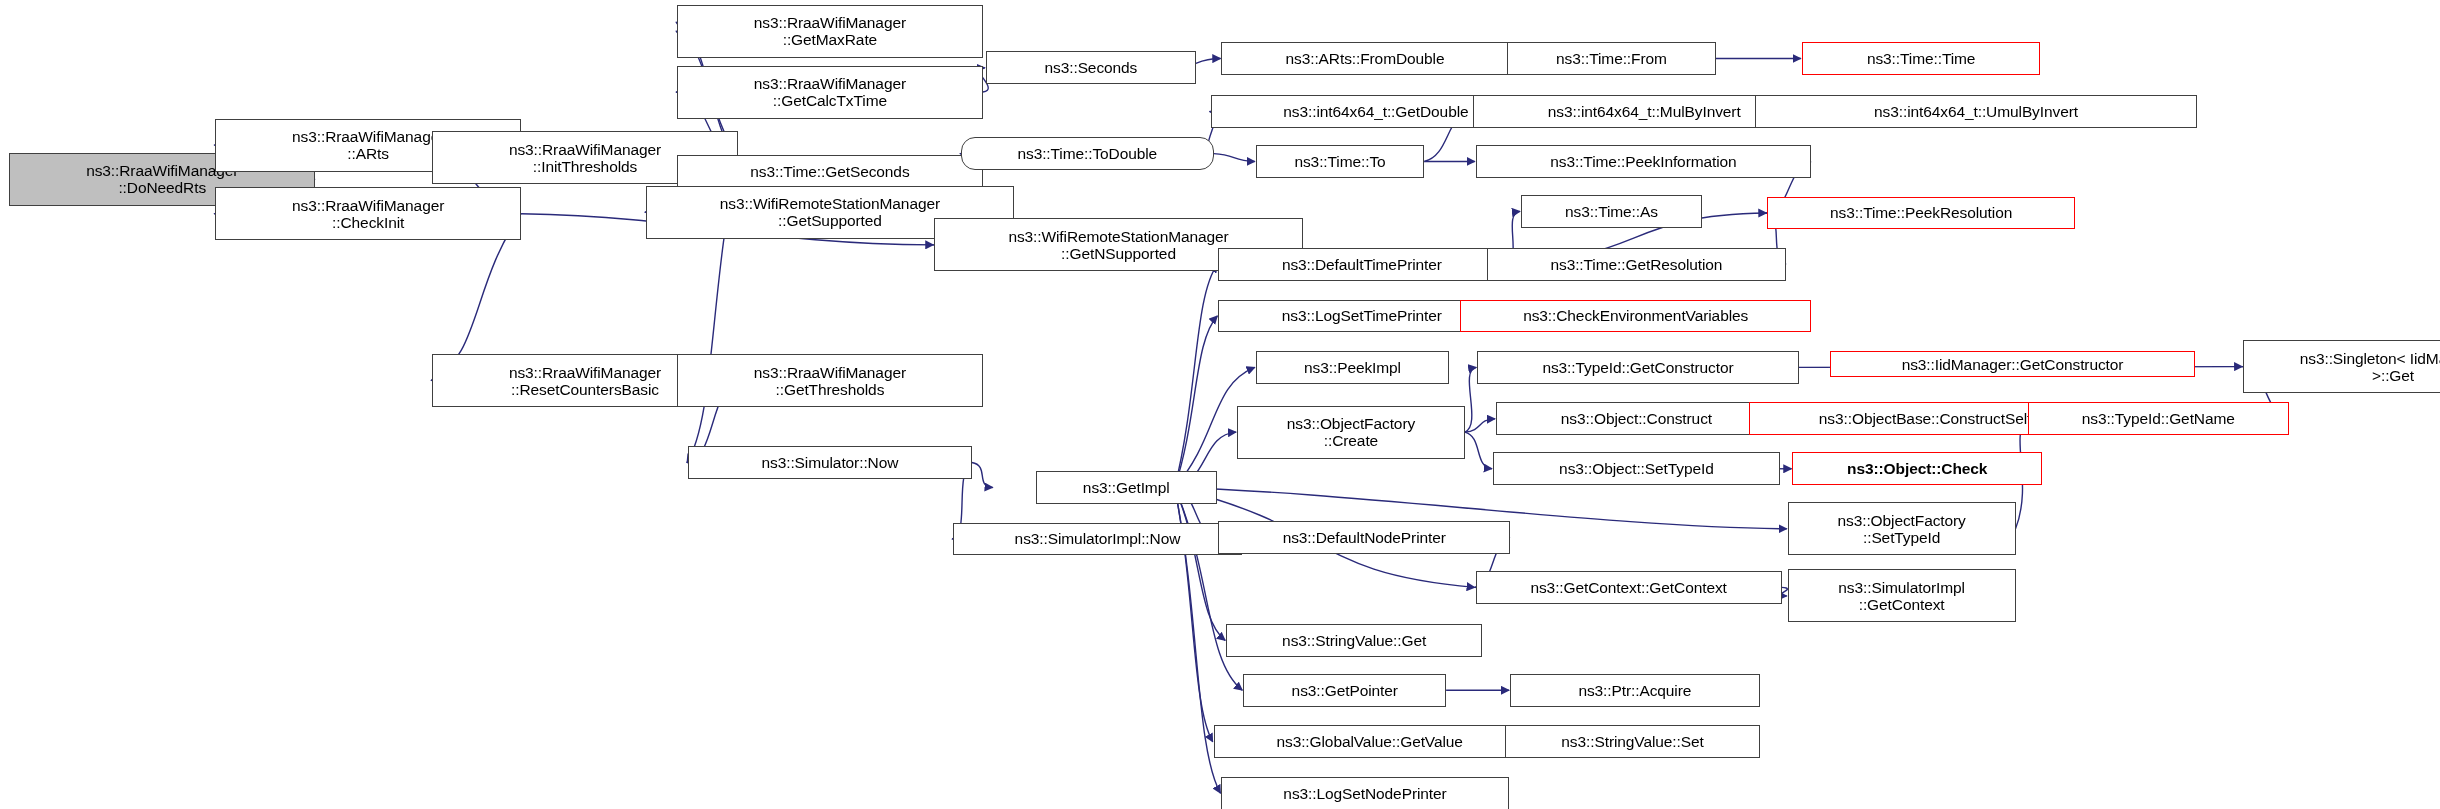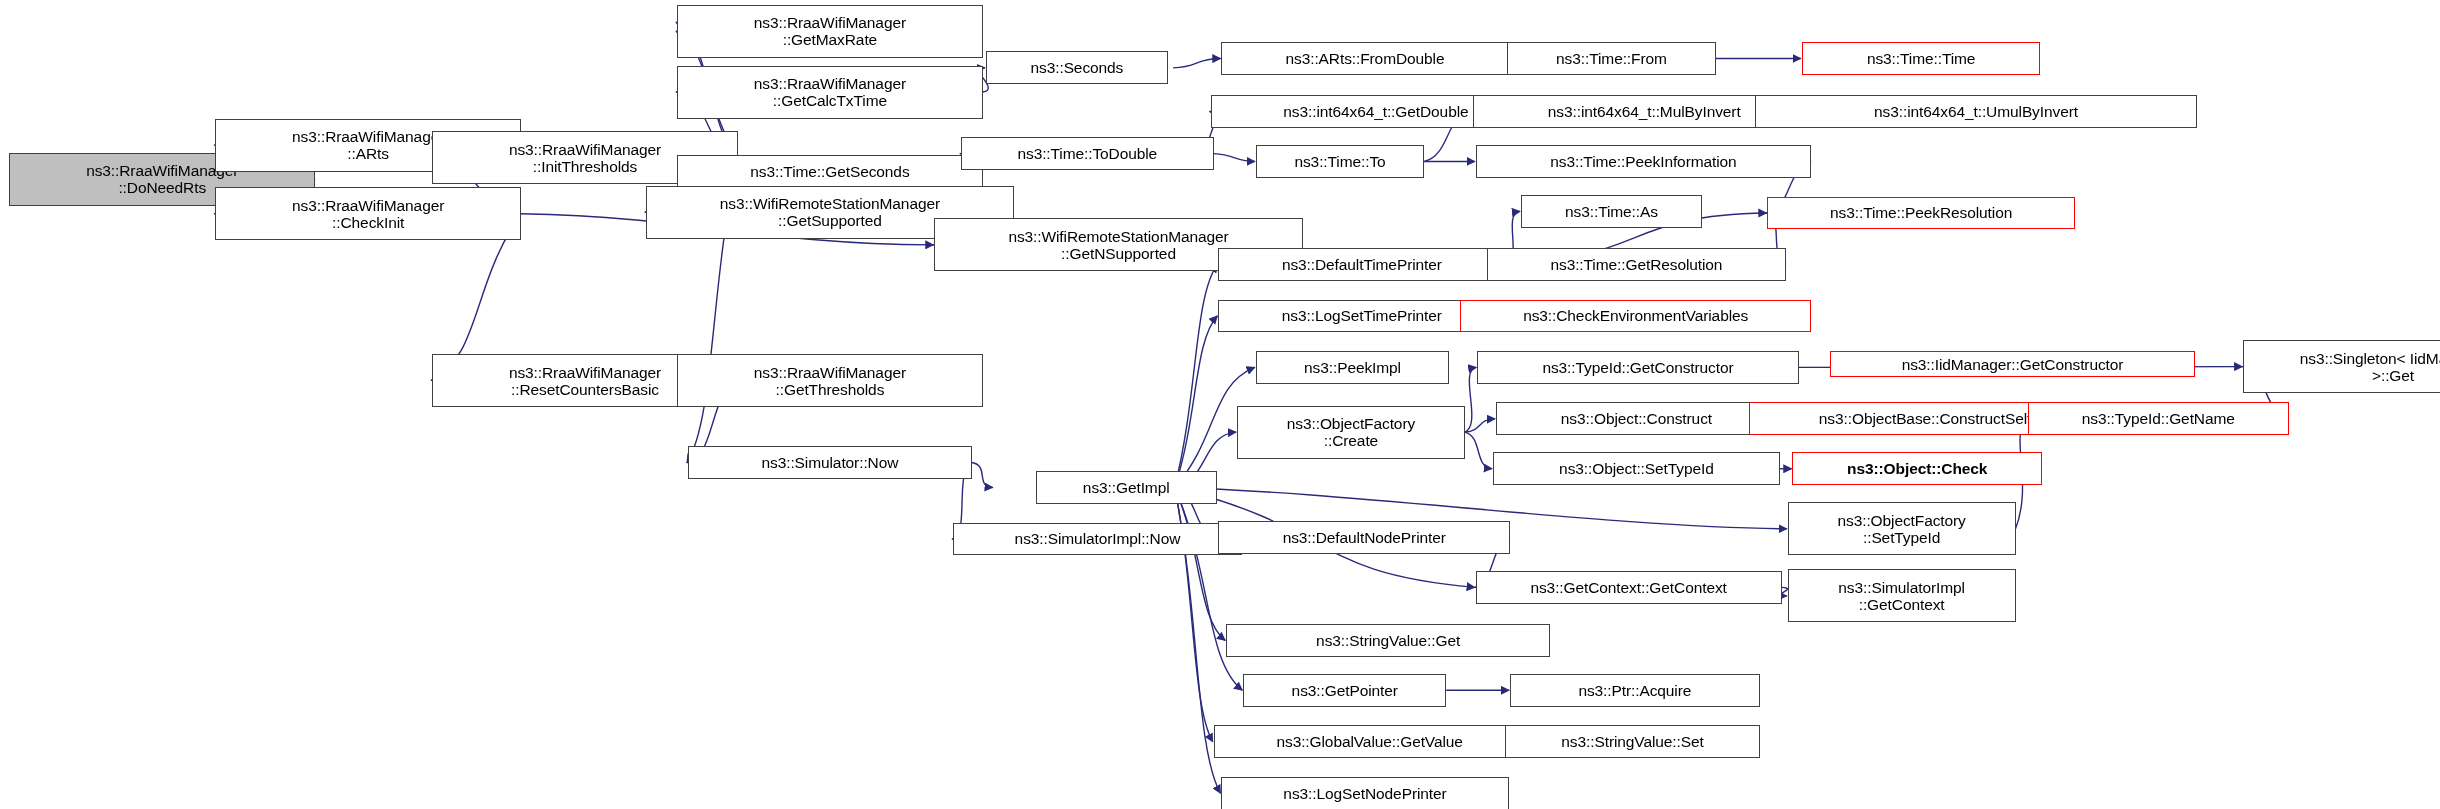--- a/index.html
+++ b/index.html
@@ -138,34 +138,34 @@
       <div class="node" style="left: 677.04px; top: 65.52px; width: 305.76px; height: 53.04px;"><span class="node-label">ns3::RraaWifiManager
 ::GetCalcTxTime</span></div>
       <div class="node" style="left: 677.04px; top: 137.28px; width: 305.76px; height: 32.76px; margin-top: 18px;"><span class="node-label">ns3::Time::GetSeconds</span></div>
       <div class="node" style="left: 645.84px; top: 185.64px; width: 368.16px; height: 53.04px;"><span class="node-label">ns3::WifiRemoteStationManager
 ::GetSupported</span></div>
       <div class="node" style="left: 934.44px; top: 218.4px; width: 368.16px; height: 53.04px;"><span class="node-label">ns3::WifiRemoteStationManager
 ::GetNSupported</span></div>
       <div class="node" style="left: 677.04px; top: 354.12px; width: 305.76px; height: 53.04px;"><span class="node-label">ns3::RraaWifiManager
 ::GetThresholds</span></div>
       <div class="node" style="left: 687.96px; top: 446.16px; width: 283.92px; height: 32.76px;"><span class="node-label">ns3::Simulator::Now</span></div>
-      <div class="node" style="left: 985.92px; top: 51.48px; width: 182px; height: 32.76px;"><span class="node-label">ns3::Seconds</span></div>
-      <div class="node" style="left: 960.96px; top: 137.28px; width: 252.72px; height: 32.76px;"><span class="node-label">ns3::Time::ToDouble</span></div>
+      <div class="node" style="left: 985.92px; top: 51.48px; width: 210px; height: 32.76px;"><span class="node-label">ns3::Seconds</span></div>
+      <div class="node" style="left: 960.96px; top: 137.28px; width: 252.72px; height: 32.76px; border-radius: 14px;"><span class="node-label">ns3::Time::ToDouble</span></div>
       <div class="node" style="left: 993.72px; top: 471.12px; width: 180.96px; height: 32.76px; margin-left: 42px;"><span class="node-label">ns3::GetImpl</span></div>
       <div class="node" style="left: 953.16px; top: 522.6px; width: 288.6px; height: 32.76px;"><span class="node-label">ns3::SimulatorImpl::Now</span></div>
       <div class="node" style="left: 1221.48px; top: 42.12px; width: 287.04px; height: 32.76px;"><span class="node-label">ns3::ARts::FromDouble</span></div>
       <div class="node" style="left: 1210.56px; top: 95.16px; width: 330.72px; height: 32.76px;"><span class="node-label">ns3::int64x64_t::GetDouble</span></div>
       <div class="node" style="left: 1255.8px; top: 145.08px; width: 168.48px; height: 32.76px;"><span class="node-label">ns3::Time::To</span></div>
       <div class="node" style="left: 1218.36px; top: 248.04px; width: 287.04px; height: 32.76px;"><span class="node-label">ns3::DefaultTimePrinter</span></div>
       <div class="node" style="left: 1218.36px; top: 299.52px; width: 287.04px; height: 32.76px;"><span class="node-label">ns3::LogSetTimePrinter</span></div>
       <div class="node" style="left: 1255.8px; top: 351px; width: 193.44px; height: 32.76px;"><span class="node-label">ns3::PeekImpl</span></div>
       <div class="node" style="left: 1237.08px; top: 405.6px; width: 227.76px; height: 53.04px;"><span class="node-label">ns3::ObjectFactory
 ::Create</span></div>
       <div class="node" style="left: 1218.36px; top: 521.04px; width: 291.72px; height: 32.76px;"><span class="node-label">ns3::DefaultNodePrinter</span></div>
-      <div class="node" style="left: 1226.16px; top: 624px; width: 324px; height: 32.76px;"><span class="node-label">ns3::StringValue::Get</span></div>
+      <div class="node" style="left: 1226.16px; top: 624px; width: 256px; height: 32.76px;"><span class="node-label">ns3::StringValue::Get</span></div>
       <div class="node" style="left: 1243.32px; top: 673.92px; width: 202.8px; height: 32.76px;"><span class="node-label">ns3::GetPointer</span></div>
       <div class="node" style="left: 1213.68px; top: 725.4px; width: 312px; height: 32.76px;"><span class="node-label">ns3::GlobalValue::GetValue</span></div>
       <div class="node" style="left: 1221.48px; top: 776.88px; width: 287.04px; height: 32.76px;"><span class="node-label">ns3::LogSetNodePrinter</span></div>
       <div class="node" style="left: 1506.96px; top: 42.12px; width: 209.04px; height: 32.76px;"><span class="node-label">ns3::Time::From</span></div>
       <div class="node" style="left: 1472.64px; top: 95.16px; width: 343.2px; height: 32.76px;"><span class="node-label">ns3::int64x64_t::MulByInvert</span></div>
       <div class="node" style="left: 1475.76px; top: 145.08px; width: 335.4px; height: 32.76px;"><span class="node-label">ns3::Time::PeekInformation</span></div>
       <div class="node" style="left: 1521px; top: 195px; width: 180.96px; height: 32.76px;"><span class="node-label">ns3::Time::As</span></div>
       <div class="node" style="left: 1486.68px; top: 248.04px; width: 299.52px; height: 32.76px;"><span class="node-label">ns3::Time::GetResolution</span></div>
       <div class="node red" style="left: 1460.16px; top: 299.52px; width: 351px; height: 32.76px;"><span class="node-label">ns3::CheckEnvironmentVariables</span></div>
       <div class="node" style="left: 1477.32px; top: 351px; width: 321.36px; height: 32.76px;"><span class="node-label">ns3::TypeId::GetConstructor</span></div>

